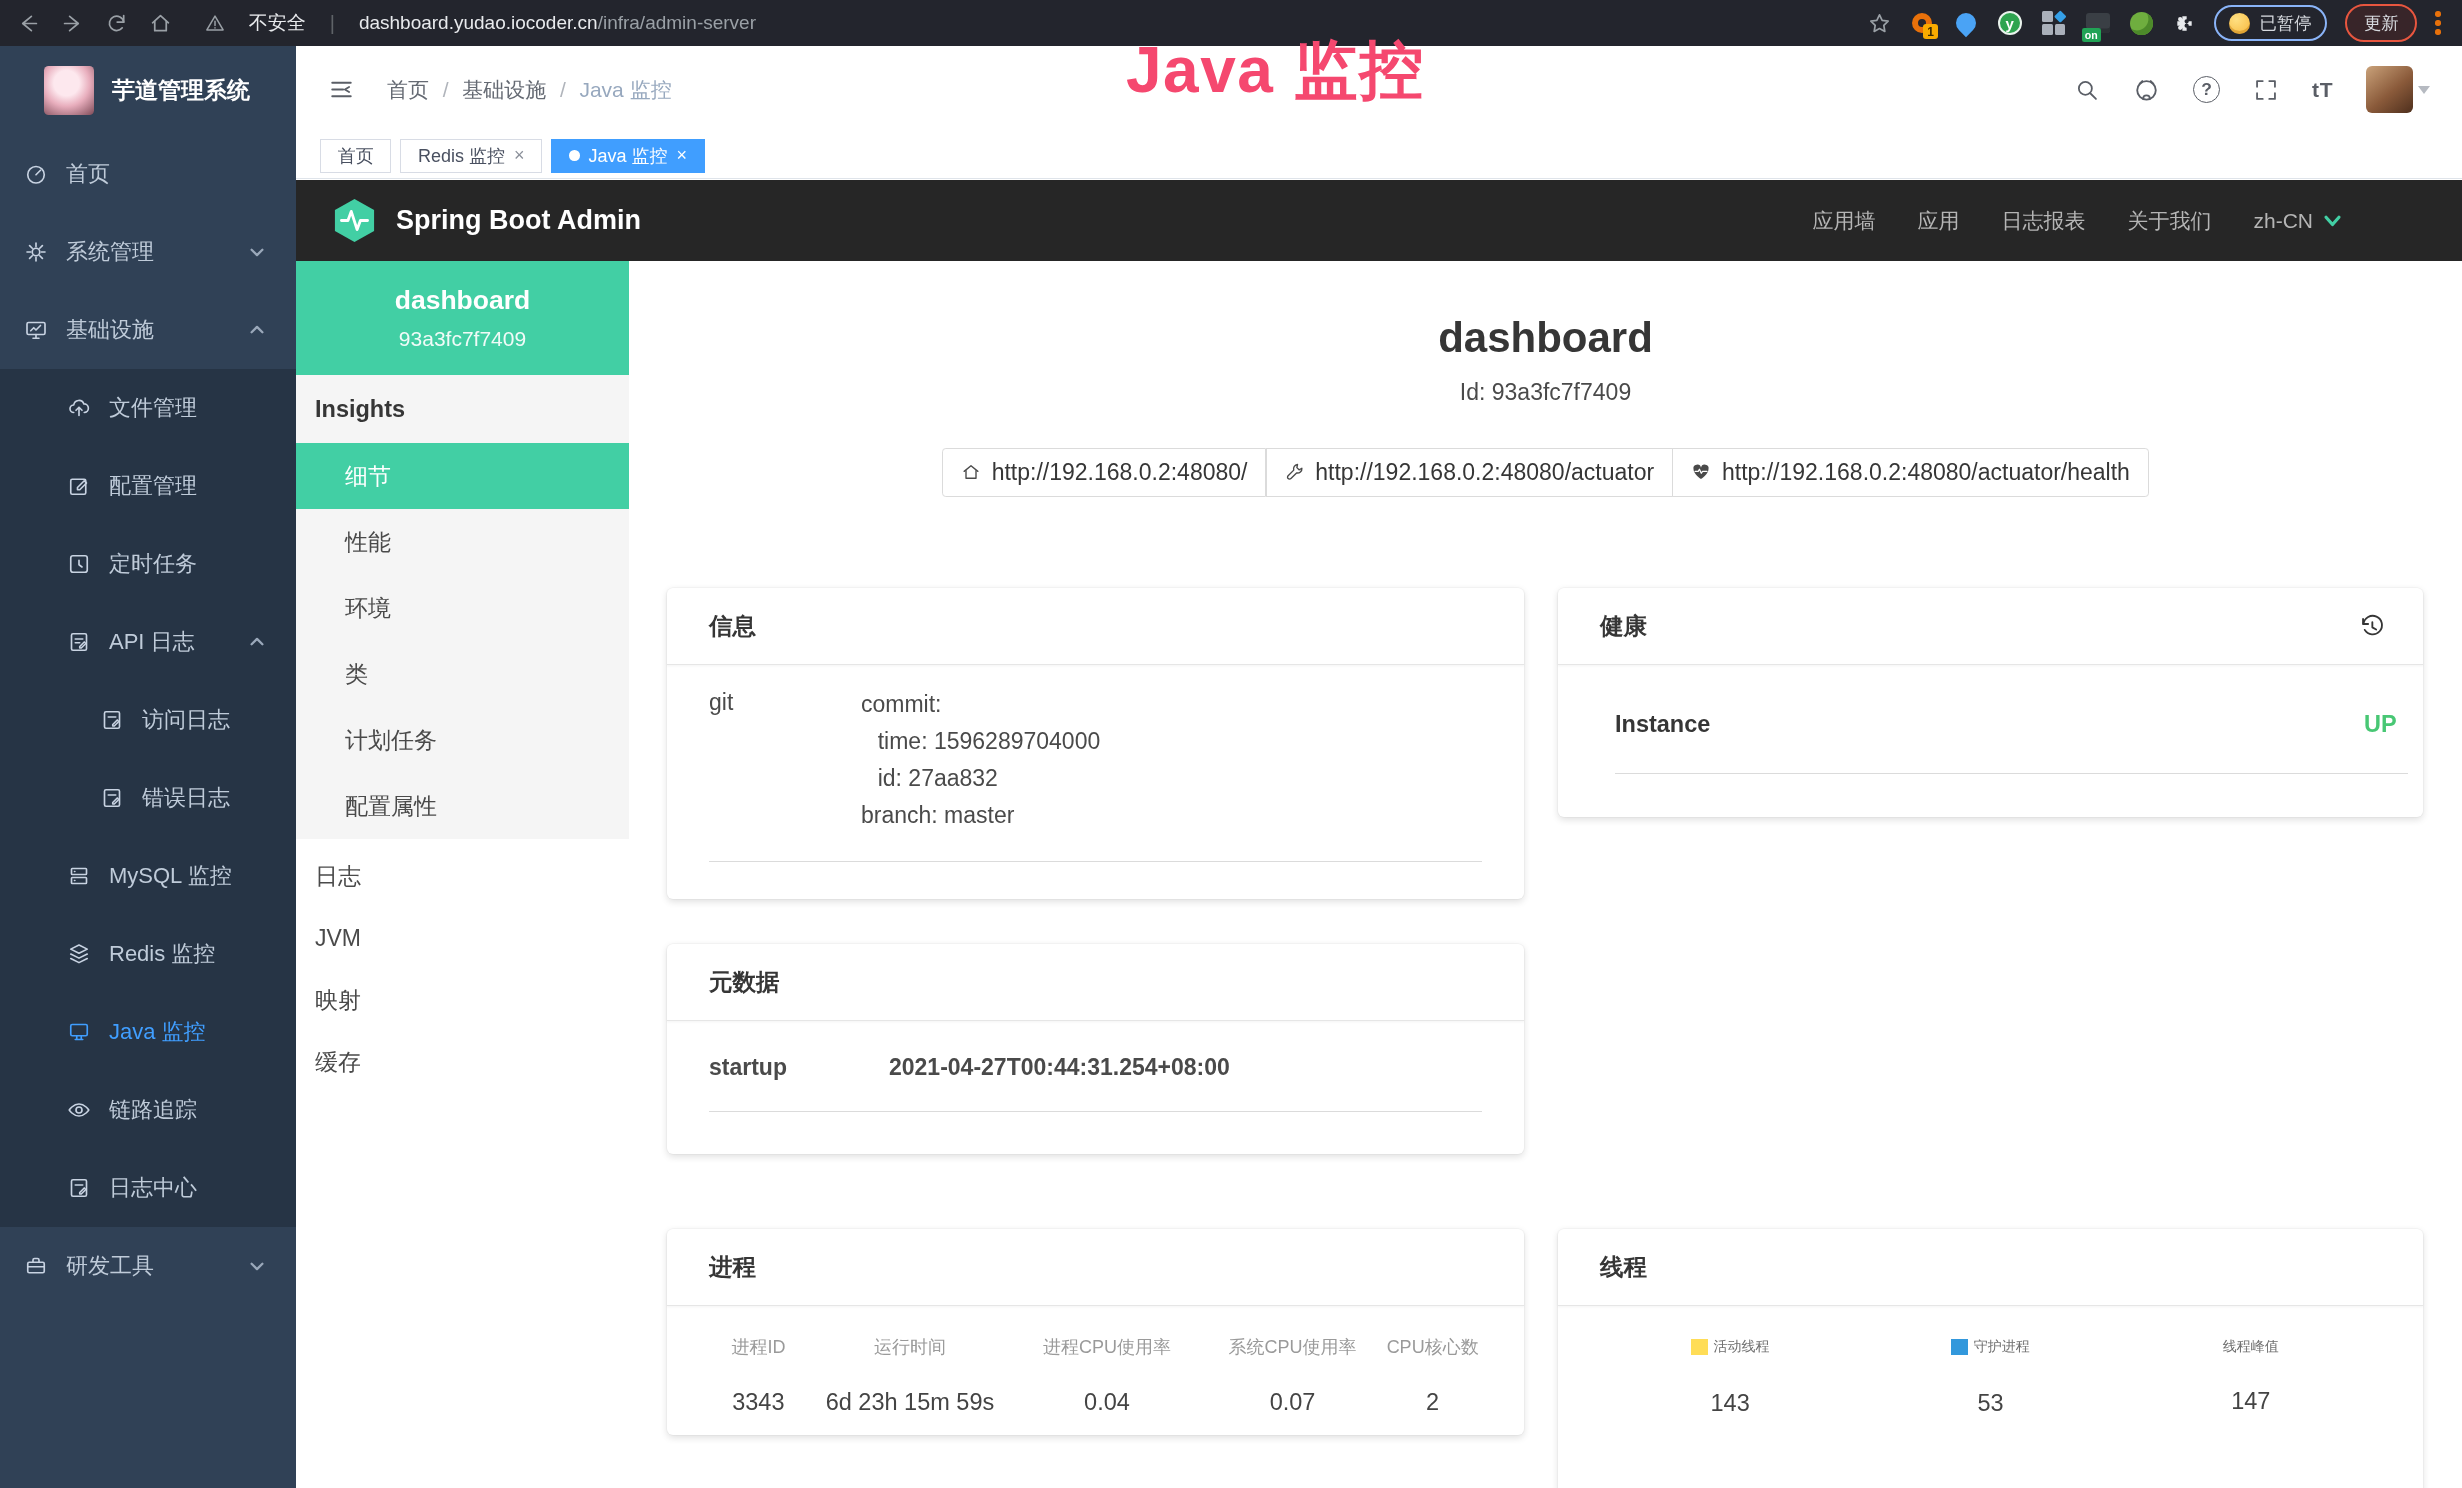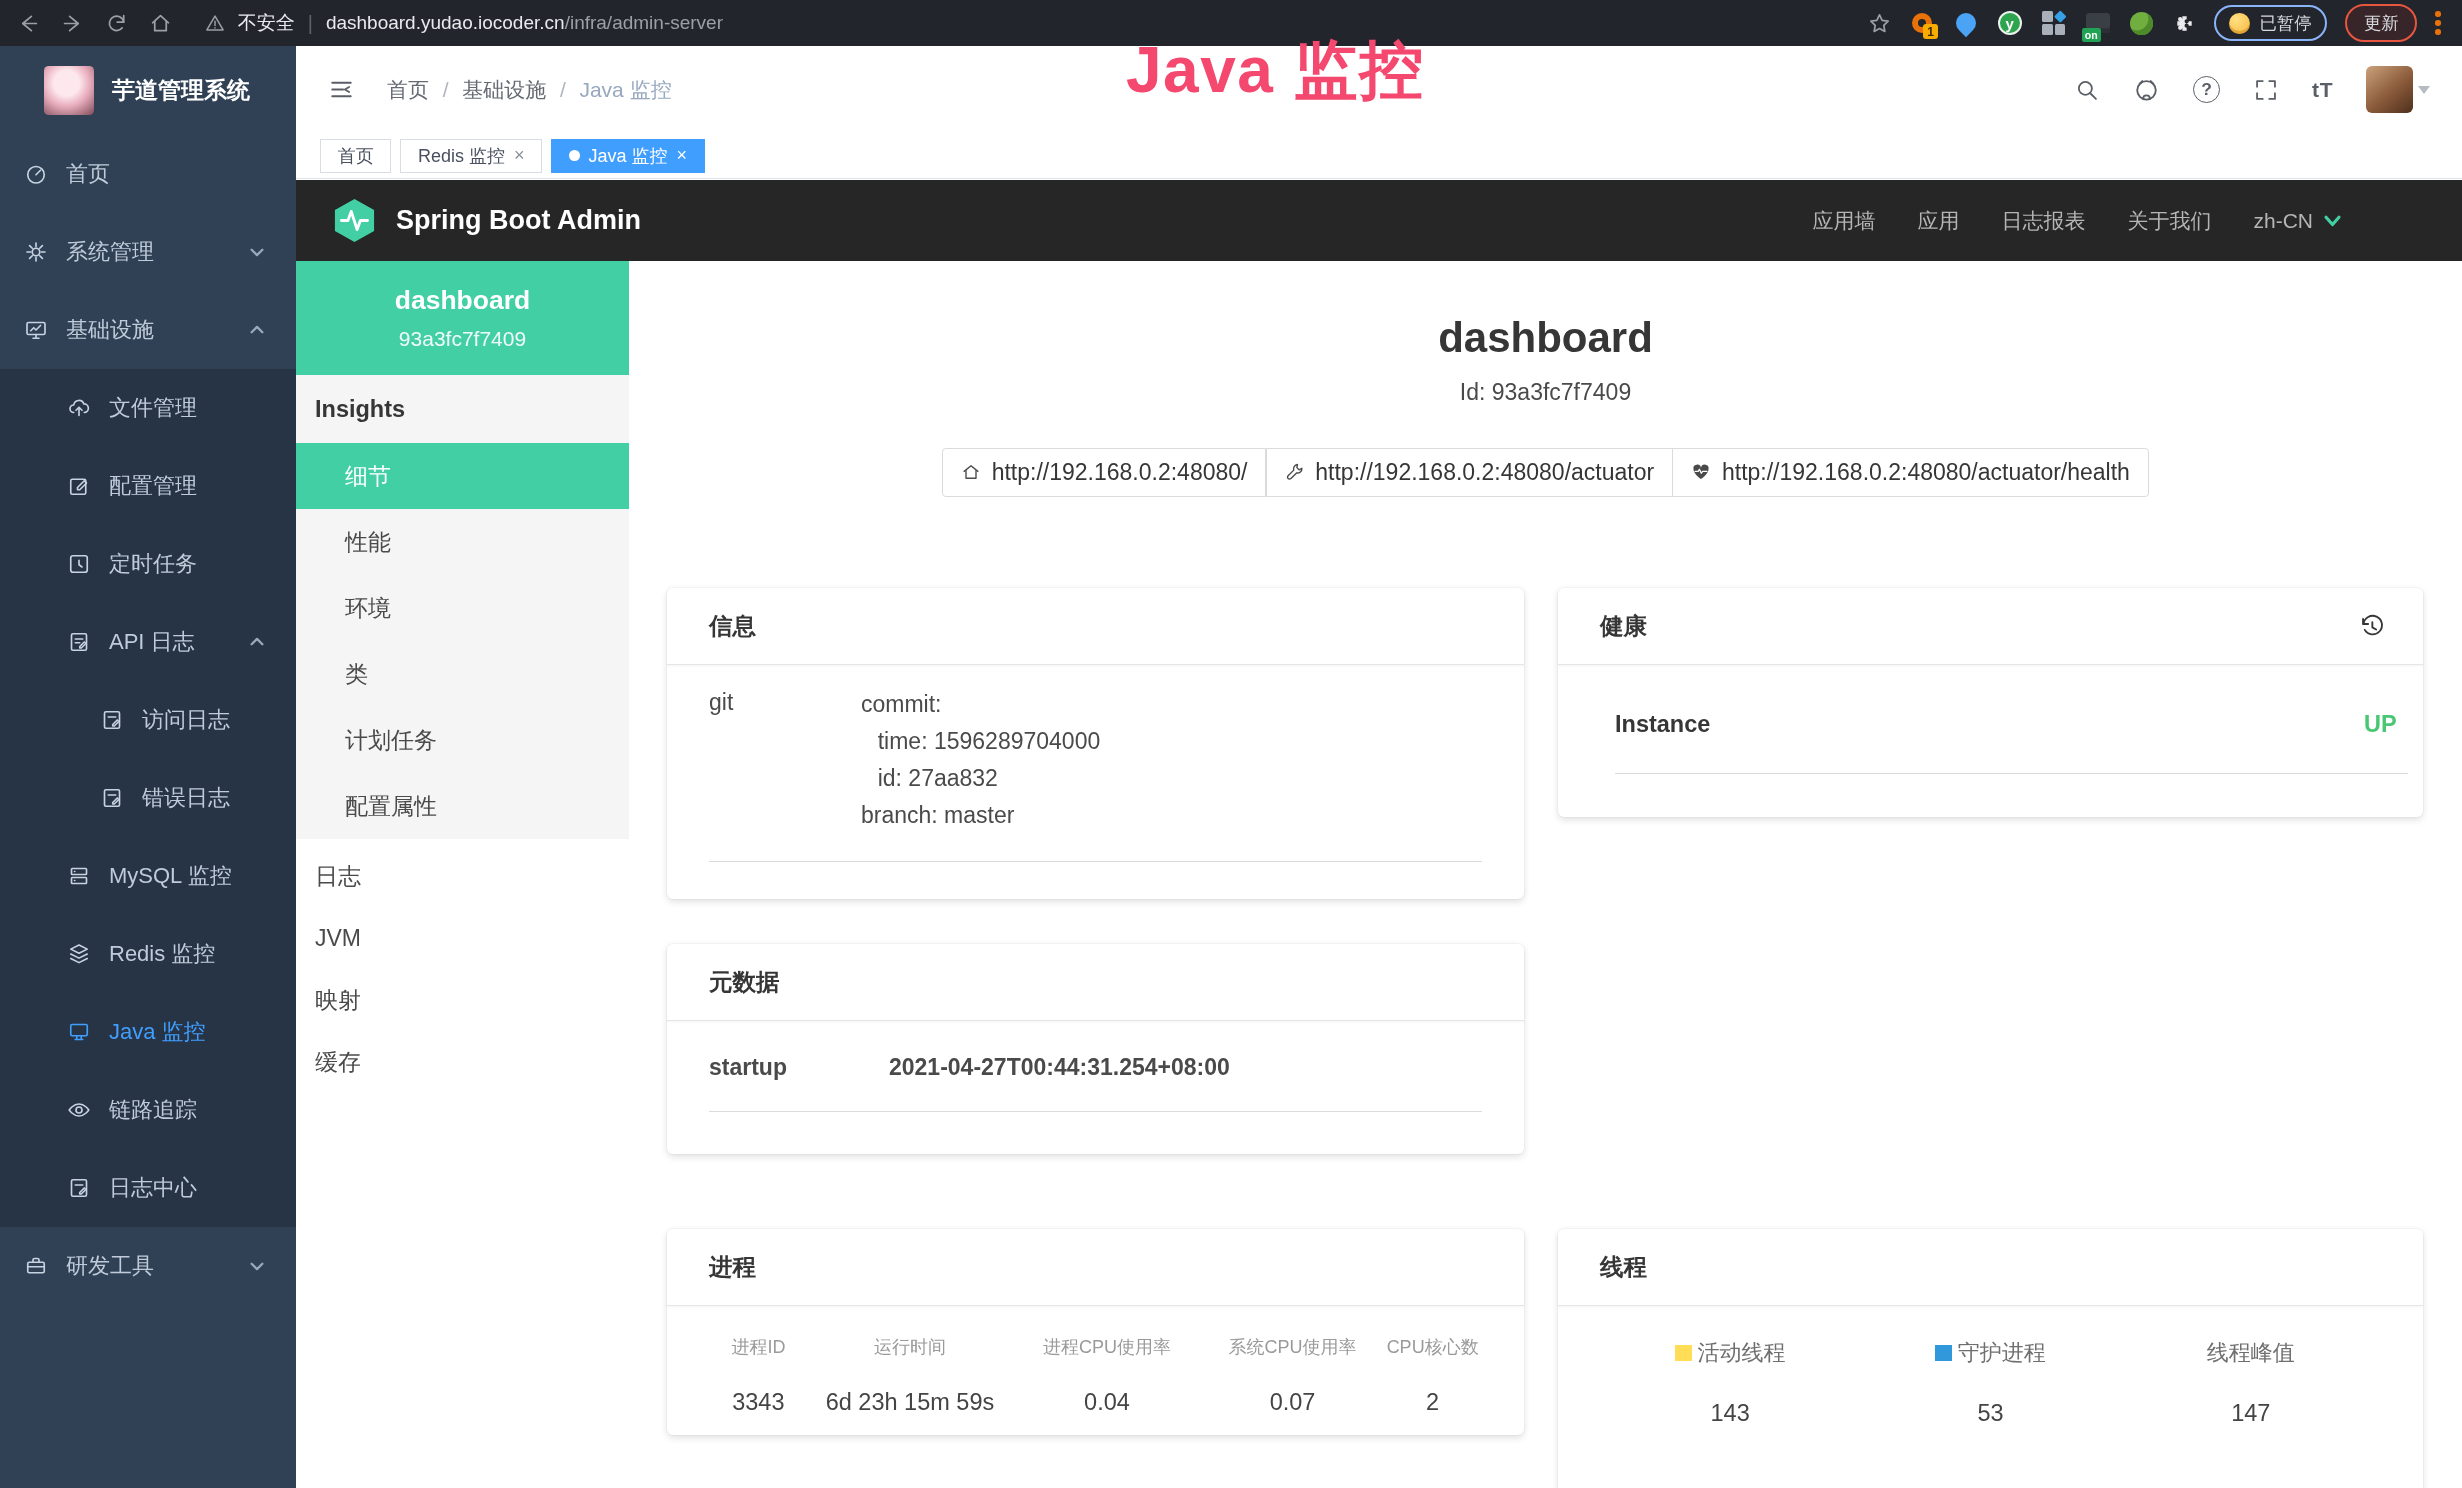--- a/index.html
+++ b/index.html
@@ -4,21 +4,21 @@
 <style>
   html,body{margin:0;padding:0;background:#111;}
   #screen{position:relative;width:2462px;height:1489px;overflow:hidden;background:#fff;
     font-family:"Liberation Sans","DejaVu Sans",sans-serif;}
   svg{display:block}
   .ic{width:24px;height:24px;stroke:currentColor;fill:none;stroke-width:2.2;stroke-linecap:round;stroke-linejoin:round;}
 
   
   .chrome{position:absolute;left:0;top:0;width:100%;height:46px;background:#23252d;display:flex;align-items:center;padding:0 16.7px;box-sizing:border-box;gap:21px;color:#9aa0a6;}
   .chrome .cic{width:23px;height:23px;stroke-width:2.4;}
-  .omni{display:flex;align-items:center;gap:13px;font-size:19px;margin-left:12px;}
+  .omni{display:flex;align-items:center;gap:24px;font-size:19px;margin-left:12px;}
   .omni .sec{color:#e8eaed;}
   .omni .div{color:#5f6368;font-size:20px;}
   .omni .host{color:#e8eaed;}
   .omni .path{color:#9aa0a6;}
   .chrome-right{margin-left:auto;display:flex;align-items:center;gap:18px;}
   .extbox{position:relative;width:26px;height:26px;display:flex;align-items:center;justify-content:center;}
   .donut{width:20px;height:20px;border:6px solid #e8710a;border-radius:50%;box-sizing:border-box;}
   .badge1{position:absolute;right:-3px;bottom:-3px;background:#f9ab00;color:#3c2b00;font-size:12px;line-height:1;padding:1.5px 3.8px;border-radius:3px;font-weight:bold;}
   .pin{width:20px;height:20px;border-radius:50% 50% 50% 0;background:#4aa3f5;transform:rotate(-45deg);}
   .ycirc{width:24px;height:24px;border-radius:50%;background:#2ea44f;color:#fff;font-size:15px;font-weight:bold;display:flex;align-items:center;justify-content:center;border:2.3px solid #e9f3ec;box-sizing:border-box;}
@@ -131,21 +131,21 @@
   .ptable{display:flex;}
   .ptable .col{text-align:center;}
   .ptable .c0{width:99px;}.ptable .c1{width:205px;}.ptable .c2{width:190px;}.ptable .c3{width:182px;}.ptable .c4{width:99px;}
   .ptable .th{font-size:18px;color:#9a9a9a;}
   .ptable .td{font-size:23.5px;color:#444;margin-top:30px;}
 
   .card-threads{left:929px;top:968px;width:865px;height:531px;}
   .card-threads .body{padding:32px 0 0 0;}
   .legend{display:flex;padding:0 42px;}
   .lcell{flex:1;text-align:center;}
-  .lhead{display:inline-flex;align-items:center;gap:6px;font-size:22px;color:#6f6f6f;}
+  .lhead{display:inline-flex;align-items:center;gap:6px;font-size:14px;color:#6f6f6f;}
   .lsq{width:16.7px;height:16.7px;display:inline-block;}
   .lval{font-size:23.5px;color:#444;margin-top:32px;text-align:center;}
 </style>
 </head>
 <body>
 
 <div id="screen">
 
   <div class="chrome">
     <svg class="cic ic" viewBox="0 0 32 32">

